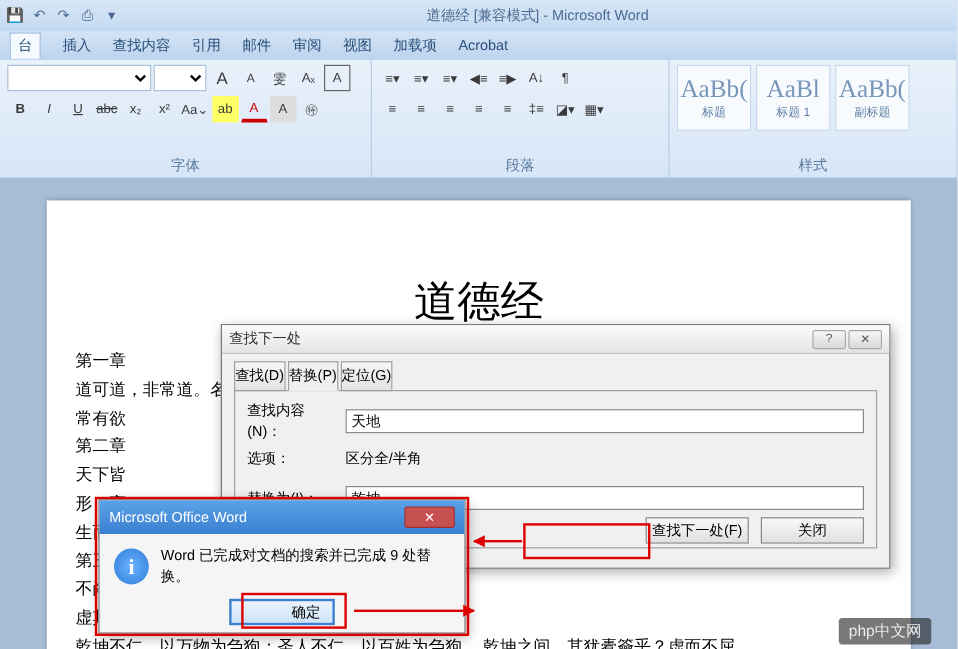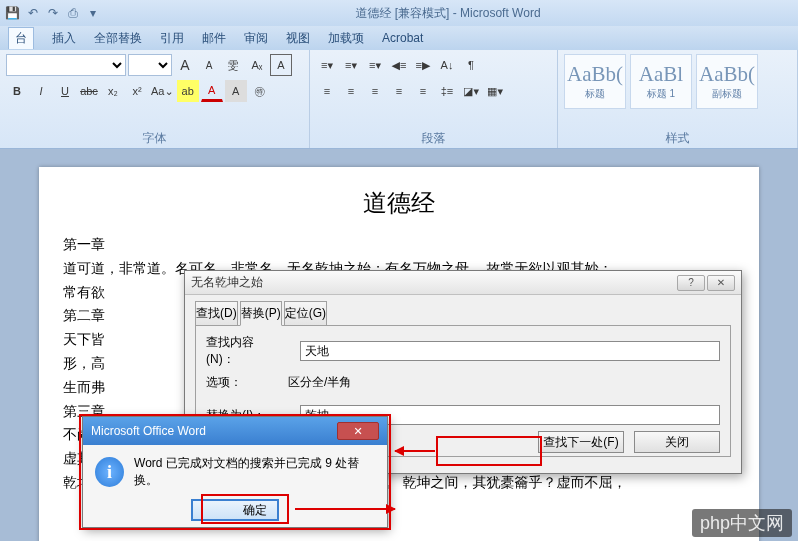--- a/index.html
+++ b/index.html
@@ -18,71 +18,71 @@
     .ribbon-group-controls { flex: 1; display: flex; gap: 2px; flex-wrap: wrap; align-content: flex-start; }
     .ribbon-group-label { height: 18px; text-align: center; font-size: 12px; color: #5a7aa0; }
     .rbtn { min-width: 22px; height: 22px; border: 1px solid transparent; background: transparent; display: inline-flex; align-items: center; justify-content: center; font-size: 11px; color: #3a3a3a; }
     .rsel { height: 22px; font-size: 11px; border: 1px solid #a8bfdb; background: #fff; padding: 0 2px; }
     .row { display: flex; gap: 2px; width: 100%; margin-bottom: 2px; }
     .style-box { width: 62px; height: 55px; border: 1px solid #c7d8ed; background: #f8fbfe; display: flex; flex-direction: column; align-items: center; justify-content: center; font-size: 10px; color: #6080a8; margin-right: 2px; }
     .style-preview { font-size: 21px; color: #7896b8; font-family: "Times New Roman"; }
     
     .document-area { background: #a7bcd6; height: 392px; position: relative; padding-top: 18px; }
     .page { background: #fff; width: 720px; margin: 0 auto; min-height: 400px; padding: 20px 24px; box-shadow: 0 0 4px rgba(0,0,0,0.3); }
-    .doc-title { font-size: 24px; text-align: center; font-family: SimSun; margin-bottom: 14px; }
+    .doc-title { font-size: 36px; text-align: center; font-family: SimSun; margin-bottom: 14px; margin-top: 40px; }
     .doc-line { font-size: 14px; line-height: 1.7; font-family: SimSun; }
     
     .dialog { position: absolute; background: #f0f0f0; border: 1px solid #7a7a7a; box-shadow: 2px 3px 10px rgba(0,0,0,0.35); font-size: 12px; }
     .dlg-titlebar { height: 24px; background: linear-gradient(#fbfbfb,#e4e4e4); display: flex; align-items: center; padding: 0 6px; border-bottom: 1px solid #c0c0c0; }
     .dlg-title { flex: 1; color: #333; }
     .dlg-q,.dlg-x { width: 28px; height: 16px; border: 1px solid #a8a8a8; background: linear-gradient(#f8f8f8,#d8d8d8); margin-left: 2px; border-radius: 2px; display: flex; align-items: center; justify-content: center; font-size: 10px; color: #555; }
     
     .find-dialog { left: 184px; top: 270px; width: 558px; height: 204px; }
     .outline-red { position: absolute; border: 2px solid #d00; pointer-events: none; }
     .tabs { display: flex; margin: 6px 0 0 10px; }
     .tab { padding: 3px 0; border: 1px solid #a0a0a0; background: linear-gradient(#f6f6f6,#e4e4e4); margin-right: 2px; font-size: 12px; }
     .tab.active { background: #f0f0f0; border-bottom-color: #f0f0f0; position: relative; z-index: 2; }
     .tab-panel { border: 1px solid #a0a0a0; margin: -1px 10px 6px 10px; padding: 8px 10px; background: #f0f0f0; height: 132px; display: flex; flex-direction: column; gap: 6px; }
     .field-row { display: flex; align-items: center; gap: 6px; }
     .field-label { width: 76px; text-align: left; }
-    .field-input { flex: 1; height: 20px; border: 1px solid #8a8a8a; background: #fff; padding: 0 4px; font-size: 12px; margin-left: 12px; }
+    .field-input { flex: 1; height: 20px; border: 1px solid #8a8a8a; background: #fff; padding: 0 4px; font-size: 12px; }
     .dlg-buttons { display: flex; gap: 10px; justify-content: flex-end; margin-top: auto; }
     .dlg-btn { min-width: 86px; height: 22px; border: 1px solid #8a8a8a; background: linear-gradient(#f8f8f8,#e0e0e0); font-size: 12px; }
     
     .msg-dialog { left: 82px; top: 416px; width: 306px; height: 112px; background: #f5f5f5; }
     .msg-titlebar { height: 28px; background: linear-gradient(#5aa2e8,#3a7fd0); display: flex; align-items: center; padding: 0 8px; color: #fff; font-size: 12px; }
     .msg-x { width: 42px; height: 18px; background: #c75050; border: 1px solid #a03030; border-radius: 2px; margin-left: auto; display: flex; align-items: center; justify-content: center; color: #fff; font-size: 11px; }
     .msg-body { padding: 10px 12px; display: flex; align-items: center; gap: 10px; height: 54px; }
     .info-icon { width: 30px; height: 30px; border-radius: 50%; background: radial-gradient(#6db3ff,#2d7cd8); color: #fff; display: flex; align-items: center; justify-content: center; font-weight: bold; font-size: 18px; font-family: Georgia; }
     .msg-btn-row { display: flex; justify-content: center; padding-bottom: 6px; }
     .msg-ok { width: 88px; height: 22px; border: 2px solid #3a7fd0; background: linear-gradient(#eaf3fc,#cde3f8); font-size: 12px; padding-left: 40px; }
     
     .arrow { position: absolute; height: 2px; background: #d00; }
     .arrow::after { content: ""; position: absolute; right: -1px; top: -4px; border-left: 10px solid #d00; border-top: 5px solid transparent; border-bottom: 5px solid transparent; }
     .arrow-left::after { left: -1px; right: auto; border-left: none; border-right: 10px solid #d00; }
-    .watermark { position: absolute; right: 6px; bottom: 4px; font-size: 18px; color: rgba(255,255,255,0.85); background: rgba(30,30,30,0.6); padding: 2px 8px; border-radius: 3px; }
+    .watermark { position: absolute; right: 22px; bottom: 4px; font-size: 13px; color: rgba(255,255,255,0.85); background: rgba(30,30,30,0.6); padding: 2px 8px; border-radius: 3px; }
   </style>
 </head>
 <body>
 
 <div class="titlebar">
   <div class="qat">
     <span class="qat-btn">💾</span>
     <span class="qat-btn">↶</span>
     <span class="qat-btn">↷</span>
     <span class="qat-btn">⎙</span>
     <span class="qat-btn">▾</span>
   </div>
   <div class="titlebar-title">道德经 [兼容模式] - Microsoft Word</div>
 </div>
 
 <div class="menubar">
   <span class="menu-item active">台</span>
   <span class="menu-item">插入</span>
-  <span class="menu-item">全部替换</span>
+  <span class="menu-item">查找内容</span>
   <span class="menu-item">引用</span>
   <span class="menu-item">邮件</span>
   <span class="menu-item">审阅</span>
   <span class="menu-item">视图</span>
   <span class="menu-item">加载项</span>
   <span class="menu-item">Acrobat</span>
 </div>
 
 <div class="ribbon">
   <div class="ribbon-group" style="width:310px">
@@ -170,21 +170,21 @@
     <div class="doc-line">第三章</div>
     <div class="doc-line">不尚贤</div>
     <div class="doc-line">虚其心</div>
     <div class="doc-line"></div>
     <div class="doc-line">乾坤不仁，以万物为刍狗；圣人不仁，以百姓为刍狗。 乾坤之间，其犹橐籥乎？虚而不屈，</div>
   </div>
 </div>
 
 <div class="dialog find-dialog">
   <div class="dlg-titlebar">
-    <span class="dlg-title">无名乾坤之始</span>
+    <span class="dlg-title">查找下一处</span>
     <span class="dlg-q">?</span>
     <span class="dlg-x">✕</span>
   </div>
   <div class="tabs">
     <div class="tab">查找(D)</div>
     <div class="tab active">替换(P)</div>
     <div class="tab">定位(G)</div>
   </div>
   <div class="tab-panel">
     <div class="field-row">

